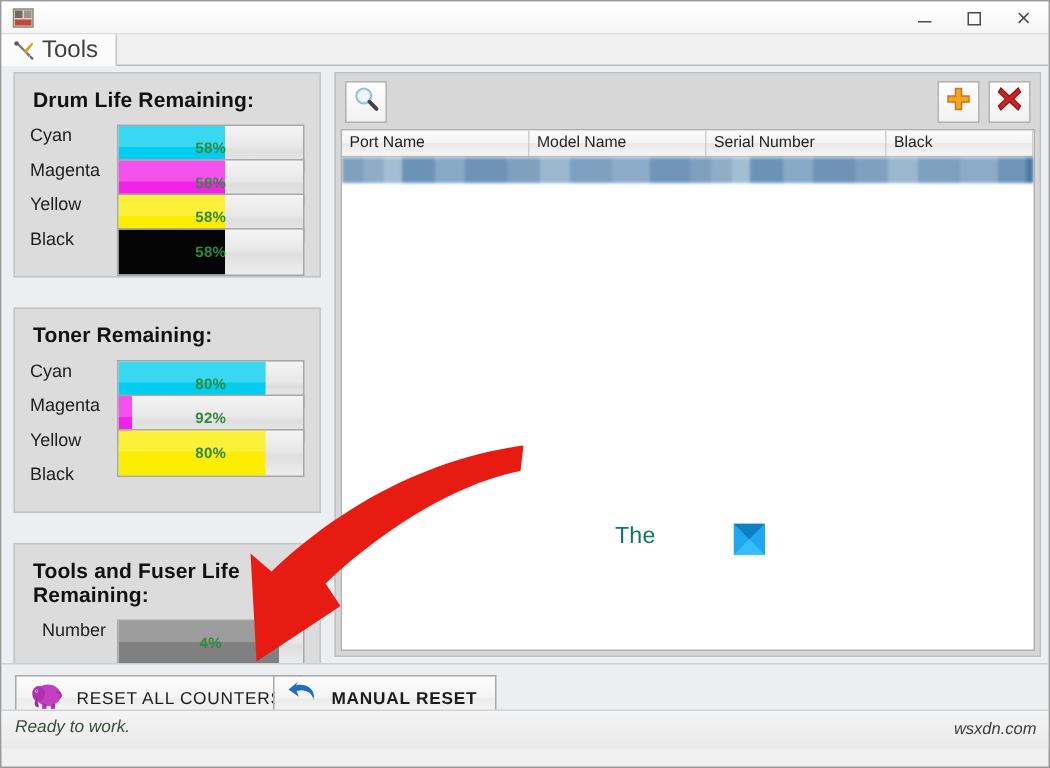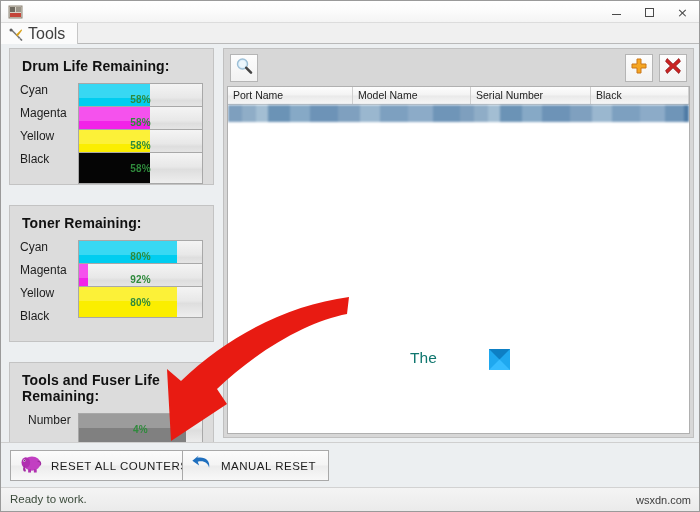--- a/index.html
+++ b/index.html
@@ -297,36 +297,37 @@
     height: 31px;
     background: linear-gradient(to bottom,#fcfcfc 0%, #f4f4f4 48%, #ececec 52%, #f8f8f8 100%);
     border: 1px solid #a9a9a9;
     box-sizing: border-box;
     display: flex;
     align-items: center;
     padding: 0 12px 0 8px;
     gap: 8px;
   }
   .action-btn.reset-all { left: 9px; }
-  .action-btn.manual { left: 181px; }
+  .action-btn.manual { left: 181px; font-weight: bold; }
   .btn-text {
     font-size: 11.5px;
     color: #1c1c1c;
     letter-spacing: 0.5px;
   }
 
   
   .statusbar {
     position: absolute;
-    left: 0; top: 486px;
+    left: 0; top: 472px;
     width: 100%;
     height: 26px;
     background: linear-gradient(to bottom,#f4f4f4 0%, #eaeaea 100%);
     border-top: 1px solid #d2d2d2;
     box-sizing: border-box;
+    font-style: italic;
   }
   .status-text {
     position: absolute;
     left: 9px; top: 5px;
     font-size: 11.5px;
     color: #3a4a3a;
   }
   .site-credit {
     position: absolute;
     right: 8px; top: 6px;

